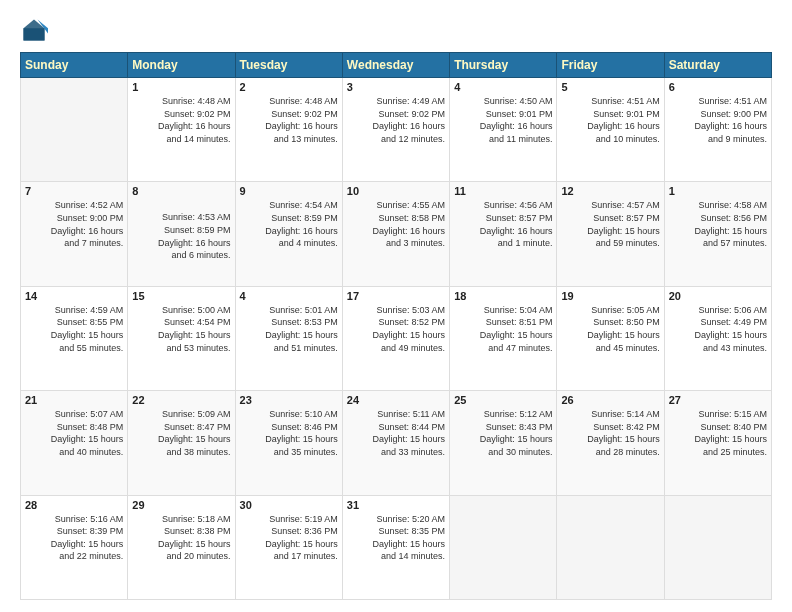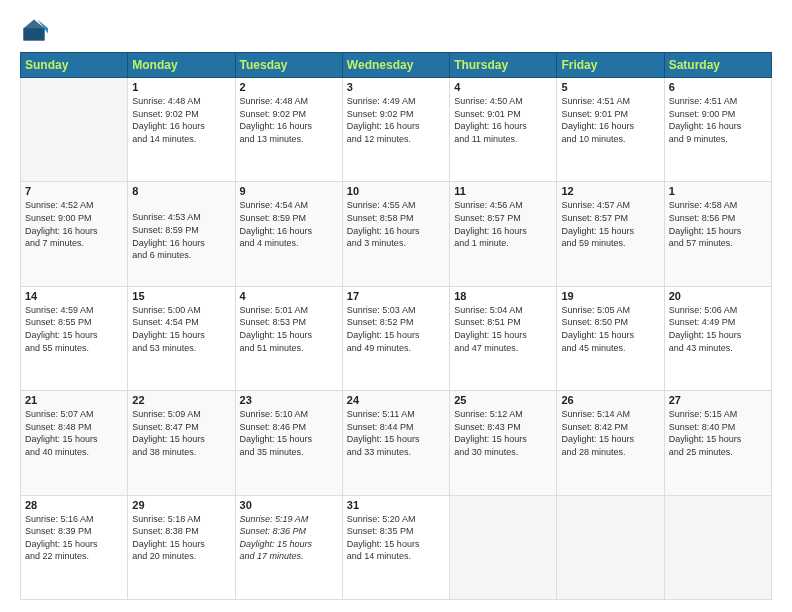--- a/index.html
+++ b/index.html
@@ -57,21 +57,21 @@
     .calendar {
       flex: 1;
       border: 1px solid #ccc;
       border-collapse: collapse;
       width: 100%;
       table-layout: fixed;
       font-size: 9.5px;
     }
     .calendar th {
       background: #2471a3;
-      color: #bef264;
+      color: #fef9c3;
       padding: 5px 4px;
       text-align: left;
       font-size: 12px;
       border: 1px solid #1a5276;
     }
     .calendar td {
       vertical-align: top;
       border: 1px solid #ddd;
       padding: 3px 4px;
       height: 82px;
@@ -84,20 +84,21 @@
       font-weight: bold;
       font-size: 11px;
       color: #222;
       display: block;
       margin-bottom: 2px;
     }
     .day-info {
       color: #333;
       font-size: 9px;
       line-height: 1.4;
+      text-align: right;
     }
     .empty-cell {
       background: #f5f5f5 !important;
     }
     .week-row td {
       height: 84px;
     }
   </style>
 </head>
 <body>
@@ -342,21 +343,21 @@
           </td>
           <td>
             <span class="day-num">29</span>
             <div class="day-info" style="white-space: pre-line;">Sunrise: 5:18 AM
 Sunset: 8:38 PM
 Daylight: 15 hours
 and 20 minutes.</div>
           </td>
           <td>
             <span class="day-num">30</span>
-            <div class="day-info" style="white-space: pre-line; font-style: italic;">Sunrise: 5:19 AM
+            <div class="day-info" style="white-space: pre-line;">Sunrise: 5:19 AM
 Sunset: 8:36 PM
 Daylight: 15 hours
 and 17 minutes.</div>
           </td>
           <td>
             <span class="day-num">31</span>
             <div class="day-info" style="white-space: pre-line;">Sunrise: 5:20 AM
 Sunset: 8:35 PM
 Daylight: 15 hours
 and 14 minutes.</div>

